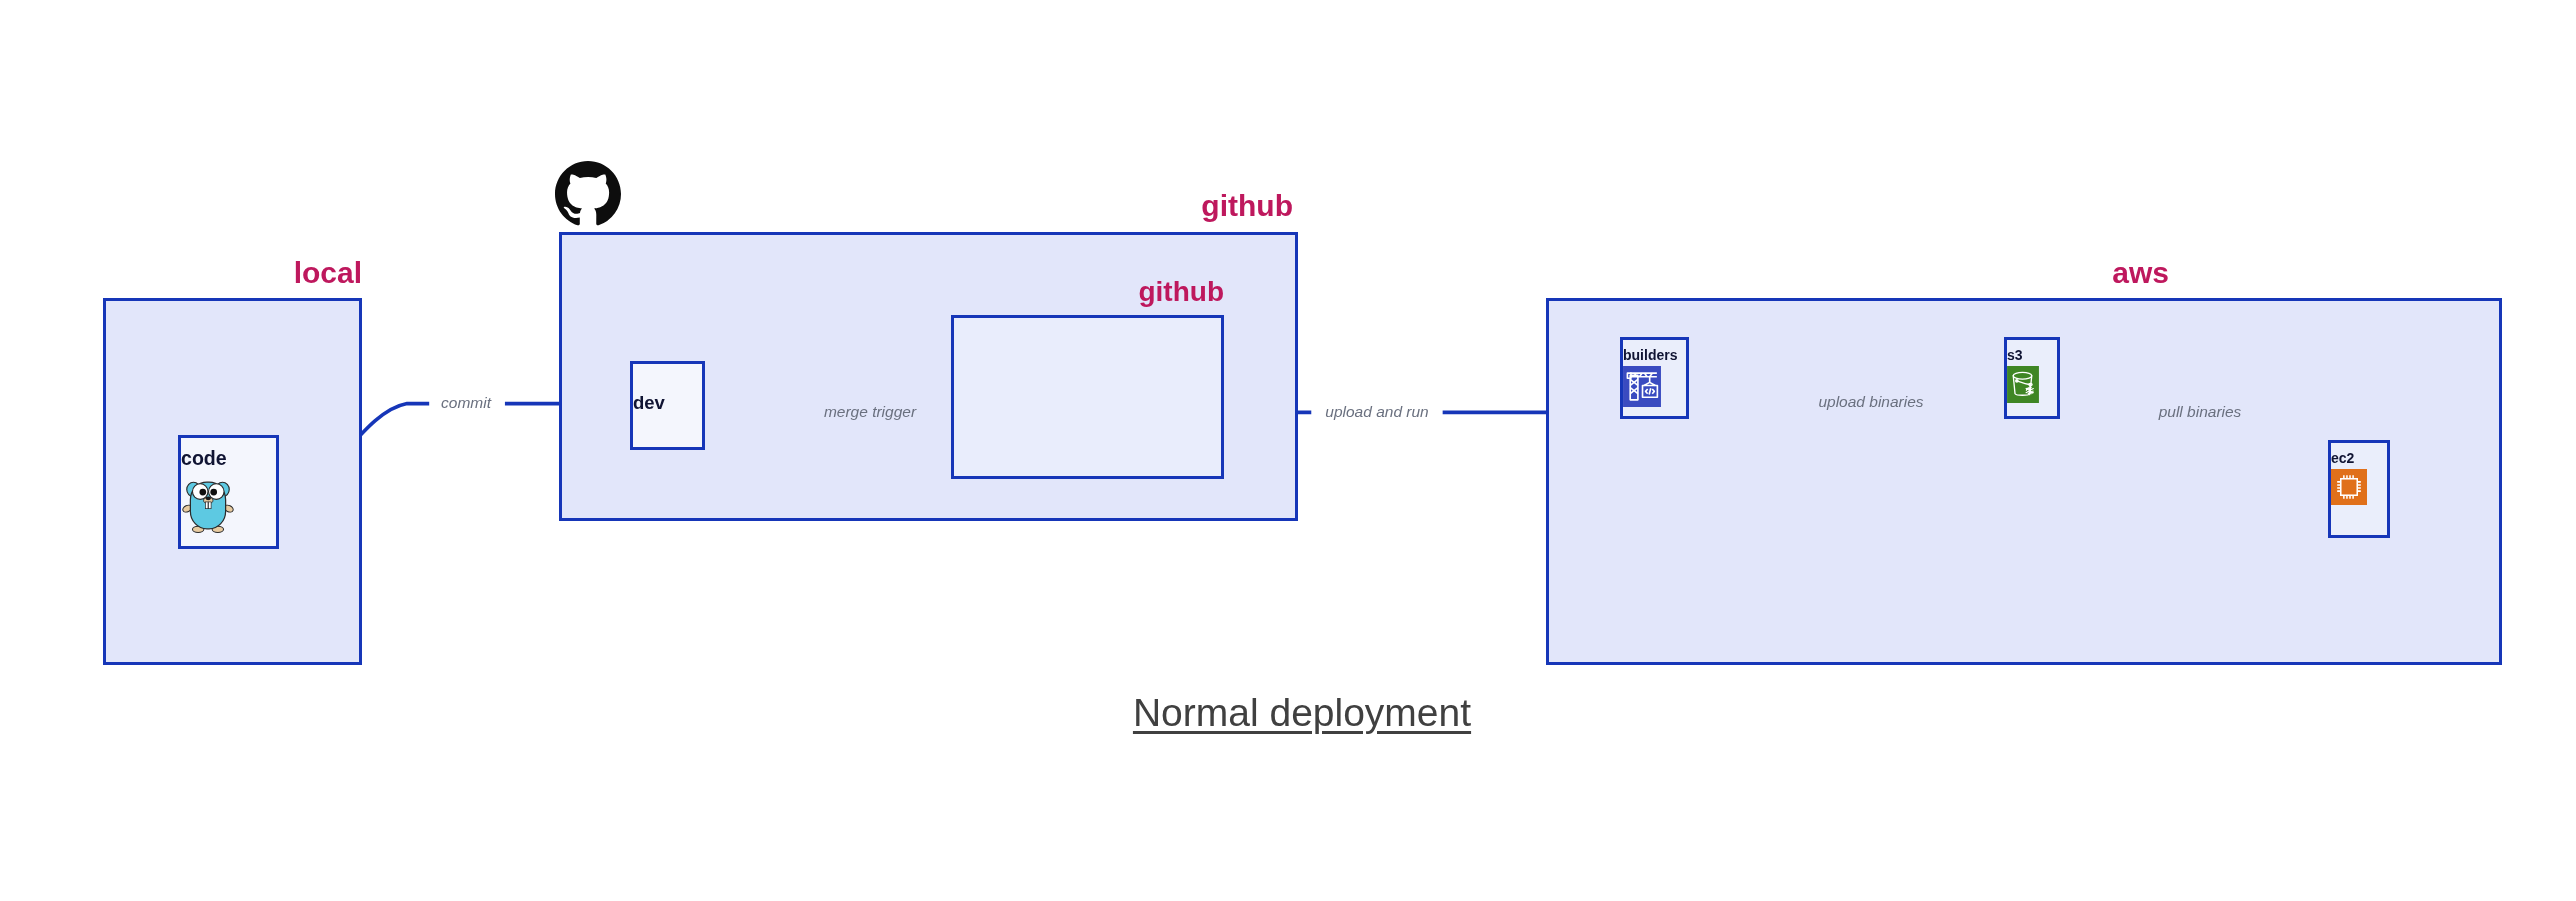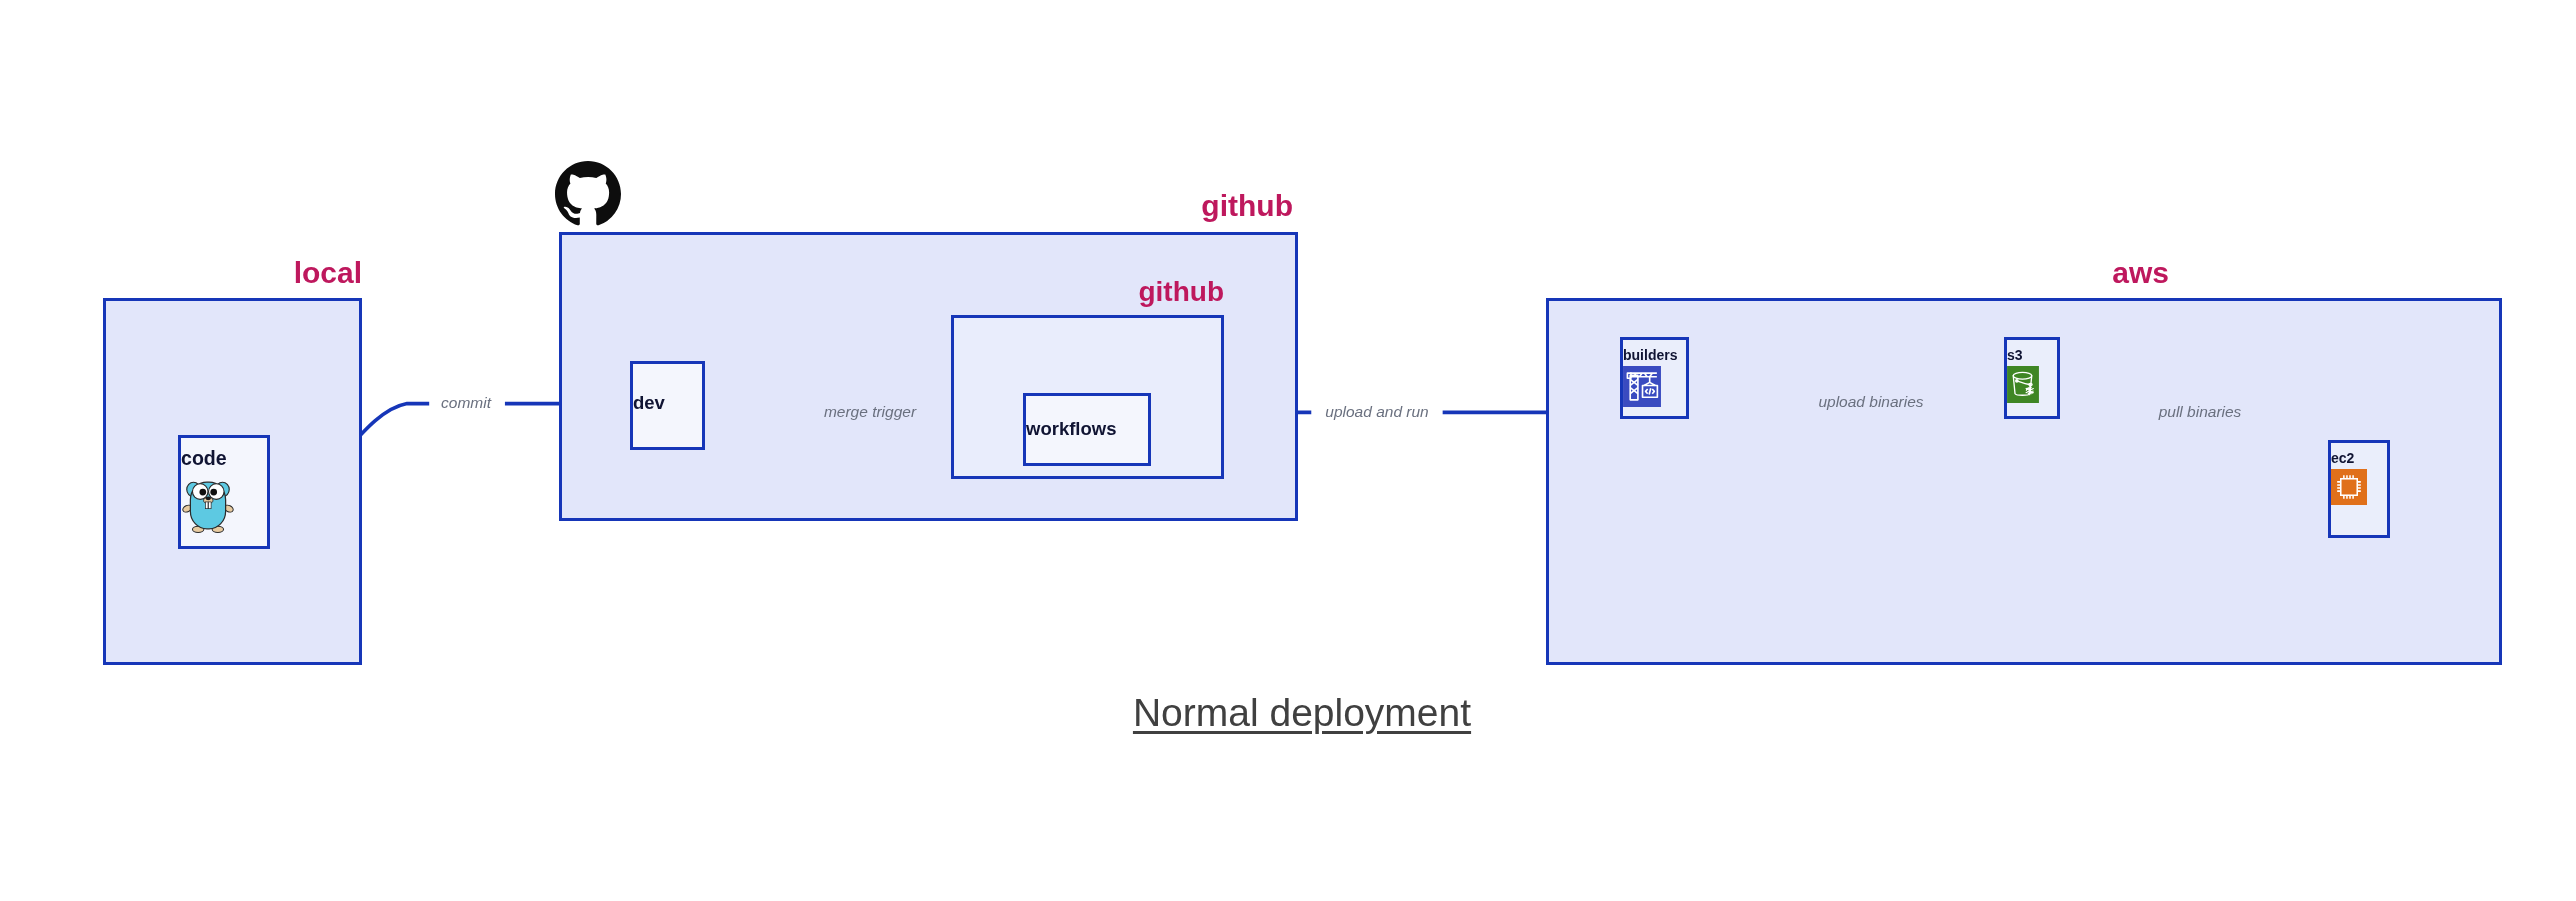--- a/index.html
+++ b/index.html
@@ -132,21 +132,21 @@
 
     <g>
       <path d="M 4072 780 C 4145 780 4190 805 4222 820" fill="none" stroke="#1636B8" stroke-width="7"></path>
       <path d="M 4318 860 C 4380 890 4450 930 4503 962" fill="none" stroke="#1636B8" stroke-width="7" marker-end="url(#arrowhead)"></path>
     </g>
   </svg>
 
   <div class="group" style="left:103px; top:298px; width:259px; height:367px;"></div>
   <div class="group-title" style="left:103px; top:258px; width:259px; font-size:30px;">local</div>
 
-  <div class="node pale" style="left:178px; top:435px; width:92px; height:114px;">
+  <div class="node pale" style="left:178px; top:435px; width:101px; height:114px;">
     <div class="node-label" style="font-size:19.6px; margin-top:11.3px;">code</div>
     <div class="node-icon" style="margin-top:7.2px;">
       <svg width="54" height="57" viewBox="0 0 104 110">
 
         <ellipse cx="24" cy="26" rx="13" ry="14" fill="#5DC9E2" stroke="#2B2B2B" stroke-width="2.2"></ellipse>
         <ellipse cx="80" cy="26" rx="13" ry="14" fill="#5DC9E2" stroke="#2B2B2B" stroke-width="2.2"></ellipse>
 
         <ellipse cx="12" cy="63" rx="9" ry="6" fill="#E8CBA0" stroke="#2B2B2B" stroke-width="2" transform="rotate(-25 12 63)"></ellipse>
         <ellipse cx="92" cy="63" rx="9" ry="6" fill="#E8CBA0" stroke="#2B2B2B" stroke-width="2" transform="rotate(25 92 63)"></ellipse>
 
@@ -186,23 +186,20 @@
     </svg>
   </div>
 
   <div class="node pale" style="left:630px; top:361px; width:75px; height:89px;">
     <div class="node-label" style="font-size:18.5px; margin-top:30px;">dev</div>
   </div>
 
   <div class="group sub" style="left:951px; top:315px; width:273px; height:164px;"></div>
   <div class="group-title" style="left:951px; top:278px; width:273px; font-size:28px;">github</div>
 
-  <div class="node" style="left:1023px; top:393px; width:128px; height:73px; background:#F4F6FD;">
-    <div class="node-label" style="font-size:18.5px; margin-top:24px;">workflows</div>
-  </div>
 
   <div class="group" style="left:1546px; top:298px; width:956px; height:367px;"></div>
   <div class="group-title" style="left:1880px; top:258px; width:289px; font-size:30px;">aws</div>
 
   <div class="node" style="left:1620px; top:337px; width:69px; height:82px; background:#EAEEFB;">
     <div class="node-label" style="font-size:14px; margin-top:8.2px;">builders</div>
     <div class="node-icon" style="margin-top:4.1px;">
       <svg width="38" height="41" viewBox="0 0 74 80">
         <rect x="0" y="0" width="74" height="80" fill="#3A4BC0"></rect>
         <g stroke="#FFFFFF" stroke-width="3.2" fill="none" stroke-linejoin="round">

